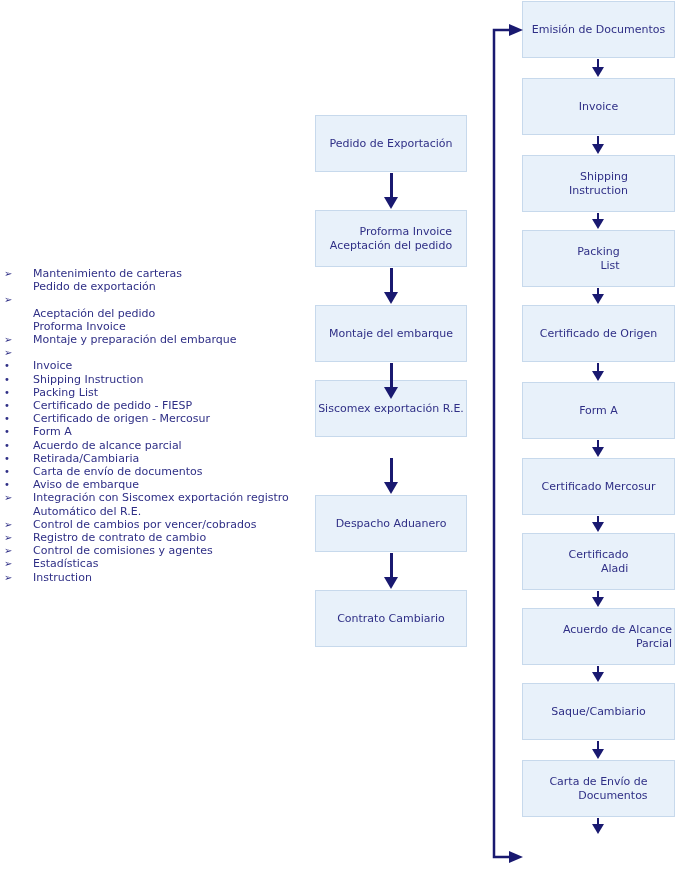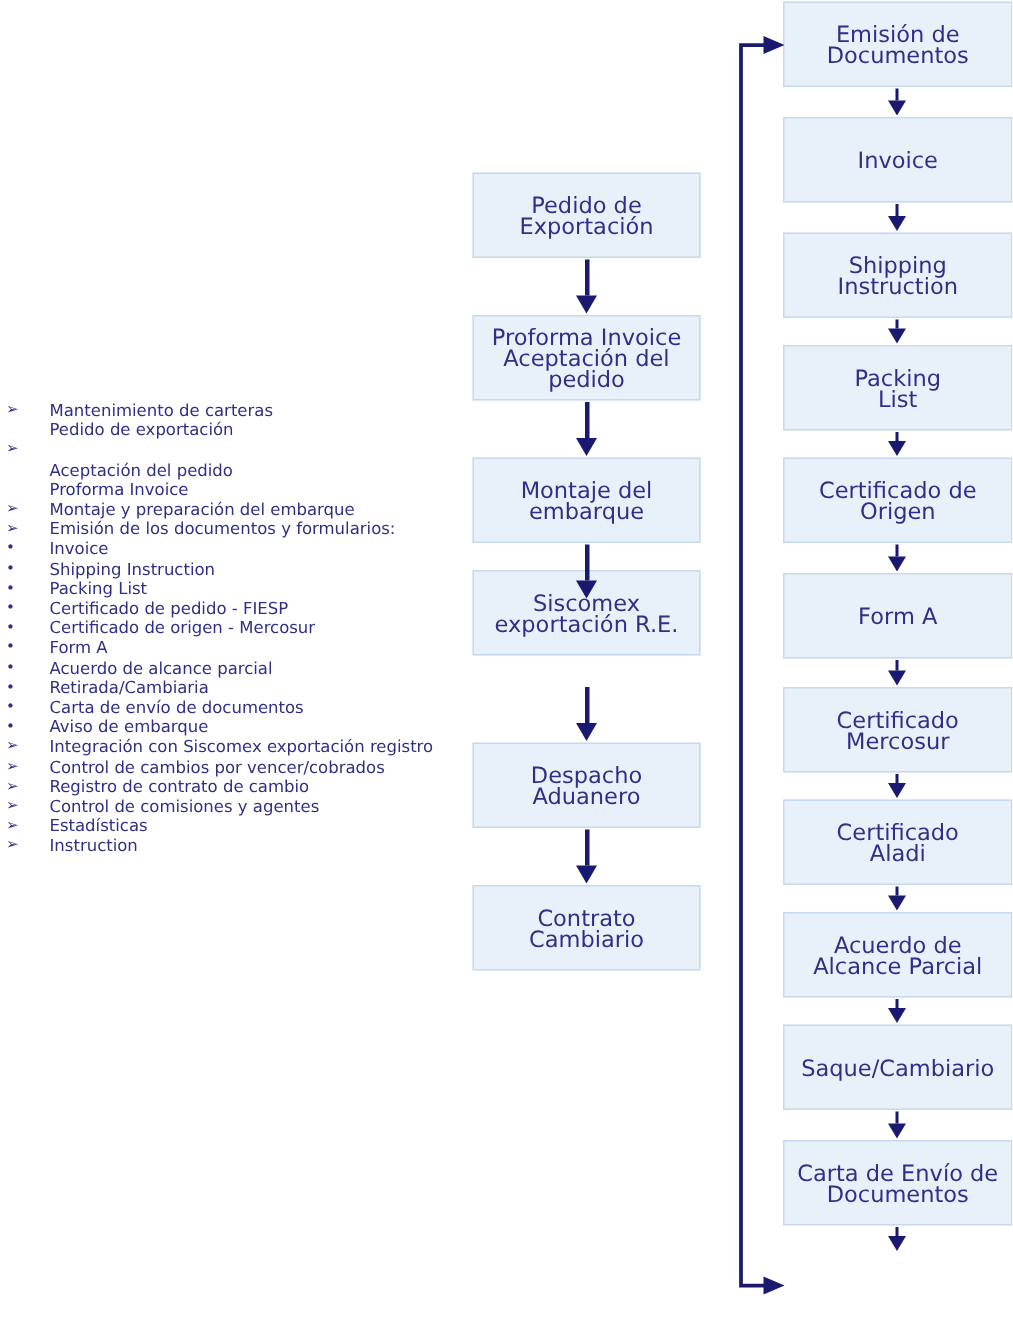--- a/index.html
+++ b/index.html
@@ -14,21 +14,21 @@
     list-style:none;margin:0;padding:0;
     font-size:11px;line-height:13.2px;white-space:nowrap;
   }
   .left-list li{display:flex;}
   .left-list .bullet{flex:0 0 29px;font-size:10px;line-height:13.2px;}
   
   .box{
     position:absolute;box-sizing:border-box;
     background:#e8f1fa;border:1px solid #c7d9ec;
     display:flex;align-items:center;justify-content:center;
-    text-align:center;font-size:15px;line-height:14px;
+    text-align:right;font-size:11px;line-height:14px;
     white-space:pre-line;padding:0 2px;
   }
   .box.mid{left:315px;width:152px;height:57px;}
   .box.right{left:522px;width:153px;height:57px;}
   
   .varrow{position:absolute;display:flex;flex-direction:column;align-items:center;}
   .varrow .shaft{flex:1 1 auto;background:#191970;}
   .varrow .head{width:0;height:0;flex:0 0 auto;}
   .varrow.big{width:14px;}
   .varrow.big .shaft{width:3px;}
@@ -62,21 +62,20 @@
     <li>
         <span class="bullet"></span>
         <span>Proforma Invoice</span>
       </li>
     <li>
         <span class="bullet">➢</span>
         <span>Montaje y preparación del embarque</span>
       </li>
     <li>
         <span class="bullet">➢</span>
-        <span>Emisión de los documentos y formularios:</span>
       </li>
     <li>
         <span class="bullet">•</span>
         <span>Invoice</span>
       </li>
     <li>
         <span class="bullet">•</span>
         <span>Shipping Instruction</span>
       </li>
     <li>
@@ -107,20 +106,24 @@
         <span class="bullet">•</span>
         <span>Carta de envío de documentos</span>
       </li>
     <li>
         <span class="bullet">•</span>
         <span>Aviso de embarque</span>
       </li>
     <li>
         <span class="bullet">➢</span>
         <span>Integración con Siscomex exportación registro</span>
+      </li>
+    <li>
+        <span class="bullet"></span>
+        <span>Automático del R.E.</span>
       </li>
     <li>
         <span class="bullet">➢</span>
         <span>Control de cambios por vencer/cobrados</span>
       </li>
     <li>
         <span class="bullet">➢</span>
         <span>Registro de contrato de cambio</span>
       </li>
     <li>

